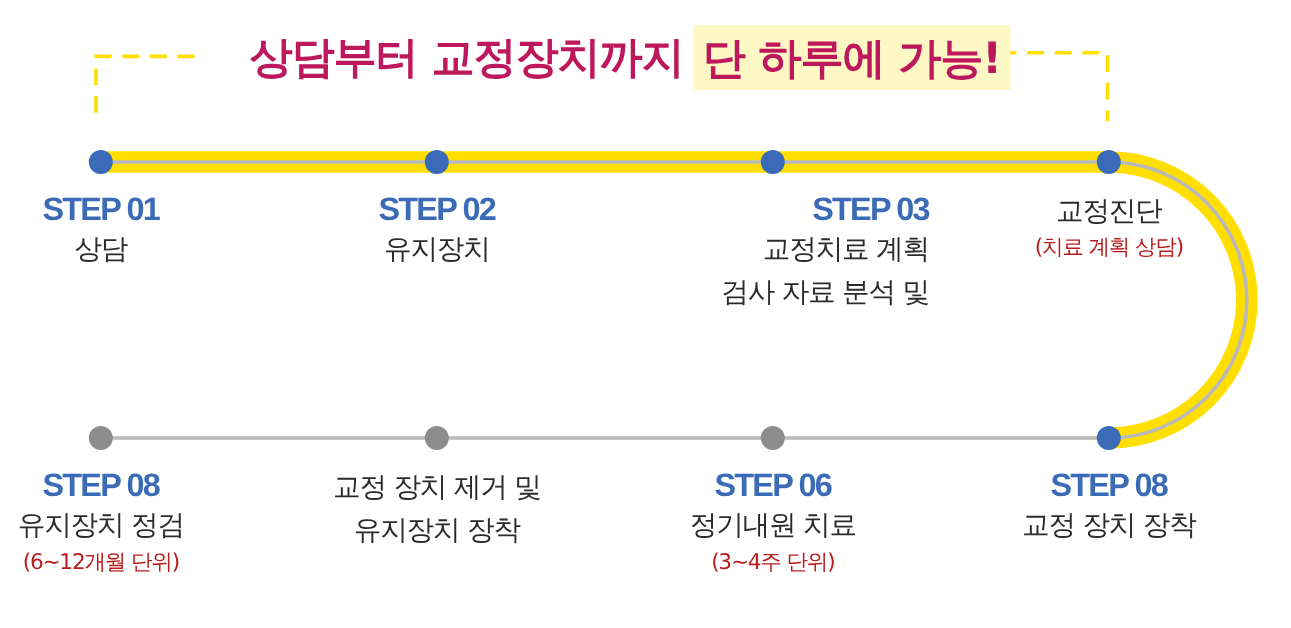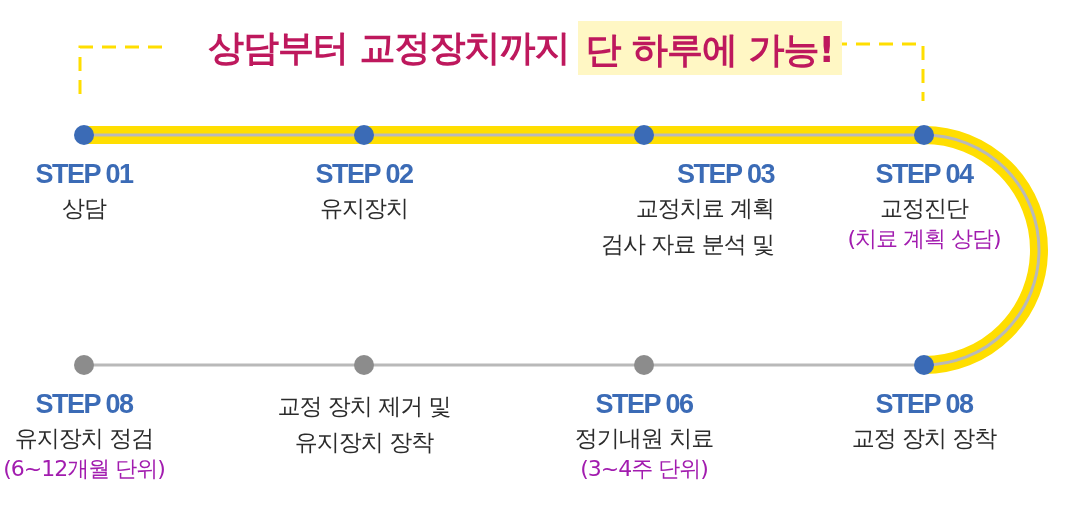--- a/index.html
+++ b/index.html
@@ -7,21 +7,21 @@
          font-family: "DejaVu Sans", "Liberation Sans", sans-serif; }
   #track { position: absolute; left: 0; top: 0; width: 1076px; height: 523px; }
   .headline { position: absolute; top: 22px; left: 208px; height: 52px;
               display: flex; align-items: center; white-space: nowrap;
               font-size: 36px; font-weight: bold; color: #be185d; letter-spacing: -1px; }
   .headline .hl { background: #fff7c4; padding: 3px 8px; margin-left: 8px; height: 48px; line-height: 52px; display: inline-block; }
   .step { position: absolute; width: 260px; text-align: center; }
   .step .num { font-family: "Liberation Sans", sans-serif; font-weight: bold; font-size: 27px;
                color: #3b6bb6; letter-spacing: -1.5px; line-height: 32px; }
   .step .desc { font-size: 23px; color: #2b2b2b; line-height: 36px; letter-spacing: -1px; }
-  .step .note { font-size: 22px; color: #a21caf; line-height: 26px; letter-spacing: -1px; }
+  .step .note { font-size: 18px; color: #b91c1c; line-height: 26px; letter-spacing: -1px; }
 </style>
 </head>
 <body>
 
 <svg id="track" viewBox="0 0 1076 523">
 
   <path d="M162 47 H80 V101" fill="none" stroke="#ffde00" stroke-width="3" stroke-dasharray="14 9"></path>
   <path d="M833 44 H923 V101" fill="none" stroke="#ffde00" stroke-width="3" stroke-dasharray="14 9"></path>
 
   <path d="M84 135 H924 A115 115 0 0 1 924 365" fill="none" stroke="#ffde00" stroke-width="18"></path>
@@ -52,21 +52,20 @@
     <div class="step" style="left: 234px; top: 158px;">
       <div class="num">STEP 02</div>
       <div class="desc">유지장치</div>
     </div>
     <div class="step" style="left: 514px; top: 158px; text-align: right;">
       <div class="num">STEP 03</div>
       <div class="desc">교정치료 계획</div>
       <div class="desc">검사 자료 분석 및</div>
     </div>
     <div class="step" style="left: 794px; top: 158px;">
-      <div class="num">STEP 04</div>
       <div class="desc">교정진단</div>
       <div class="note">(치료 계획 상담)</div>
     </div>
     <div class="step" style="left: 794px; top: 388px;">
       <div class="num">STEP 08</div>
       <div class="desc">교정 장치 장착</div>
     </div>
     <div class="step" style="left: 514px; top: 388px;">
       <div class="num">STEP 06</div>
       <div class="desc">정기내원 치료</div>

